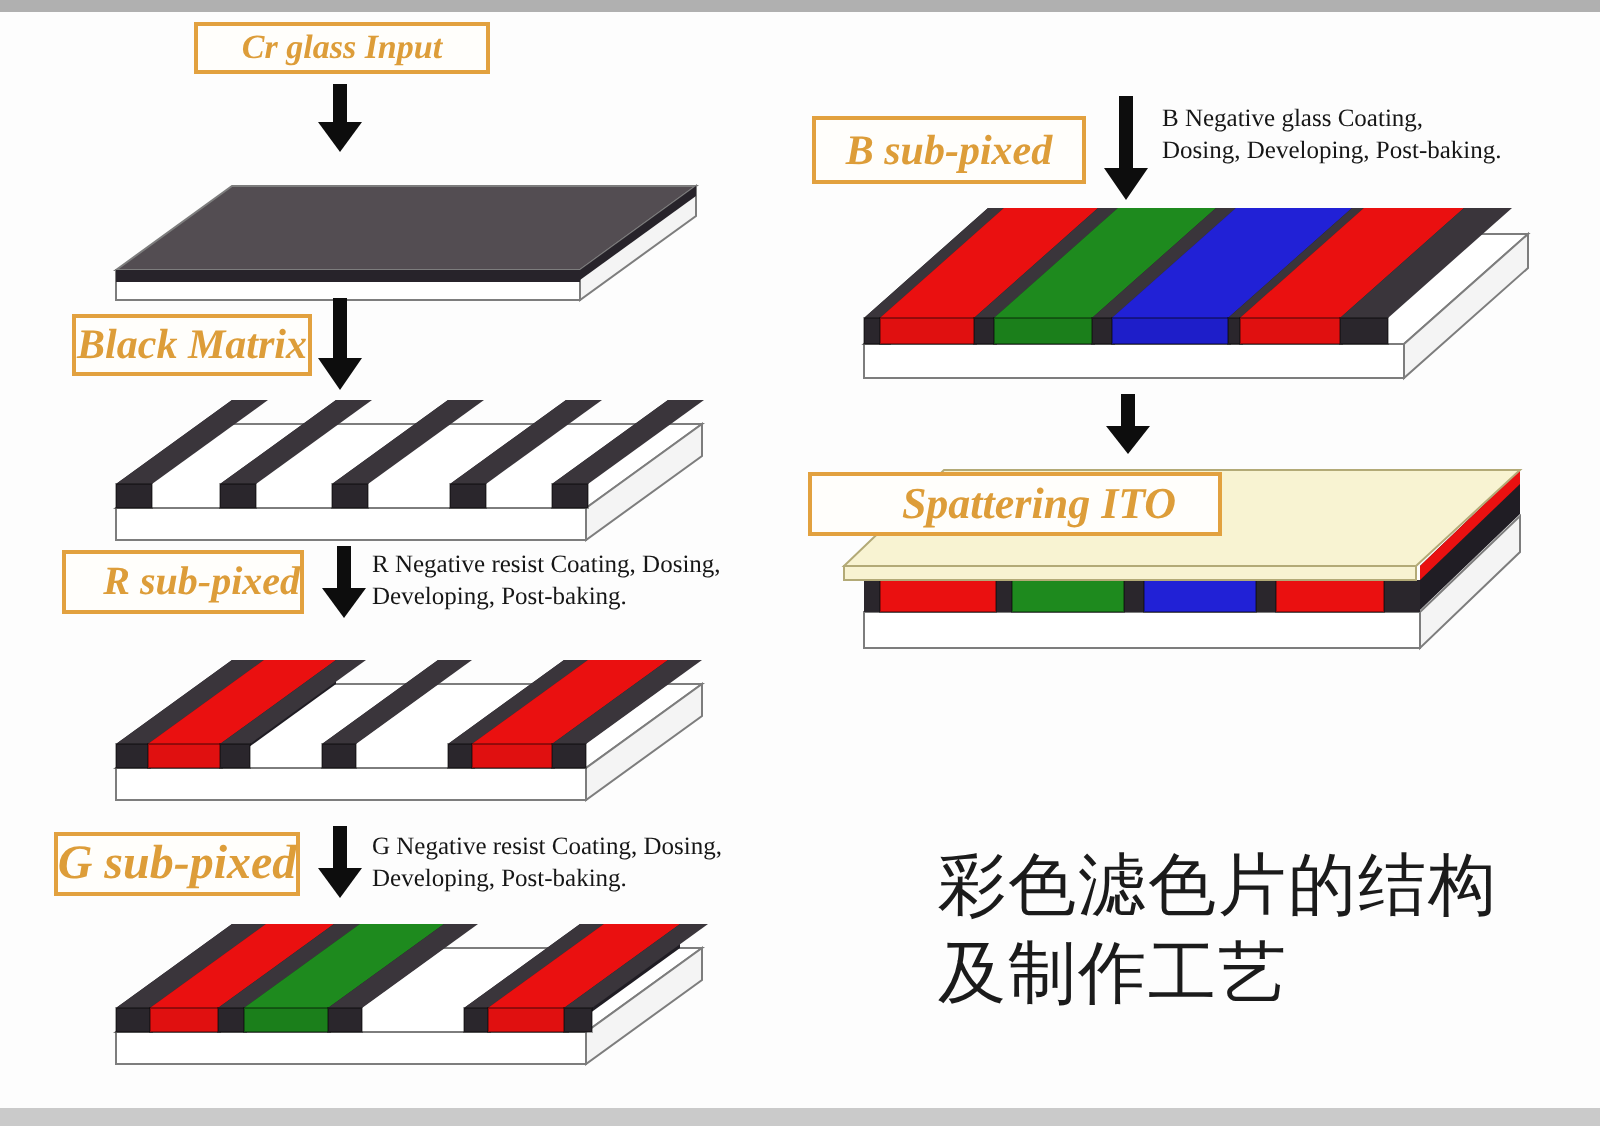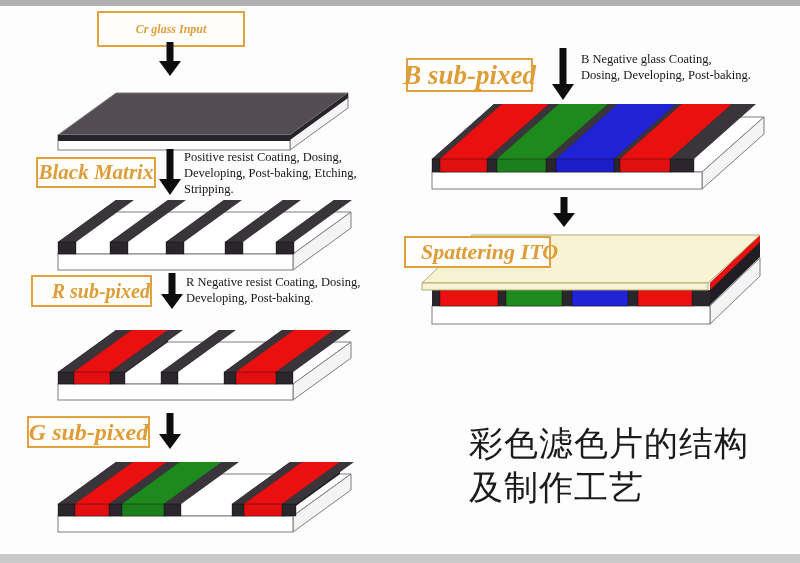--- a/index.html
+++ b/index.html
@@ -14,26 +14,26 @@
 
   .label-box{
     position:absolute;box-sizing:border-box;
     border:2px solid var(--accent,#e2a13f);
     background:#fffefb;
     color:var(--accent-text,#dd9d39);
     font-style:italic;font-weight:bold;
     display:flex;align-items:center;justify-content:center;
     white-space:nowrap;
   }
-  #box-input {left:97px; top:11px; width:148px;height:36px;font-size:12px;}
+  #box-input {left:97px; top:11px; width:148px;height:26px;font-size:17px;}
   #box-bm    {left:36px; top:157px;width:120px;height:31px;font-size:21px;}
   #box-r     {left:31px; top:275px;width:121px;height:32px;font-size:20px;justify-content:flex-end;}
   #box-g     {left:27px; top:416px;width:123px;height:32px;font-size:24px;}
-  #box-b     {left:406px;top:58px; width:127px;height:34px;font-size:27px;}
-  #box-ito   {left:404px;top:236px;width:147px;height:32px;font-size:22px;z-index:5;padding-left:24px;}
+  #box-b     {left:406px;top:58px; width:137px;height:34px;font-size:21px;}
+  #box-ito   {left:404px;top:236px;width:207px;height:32px;font-size:22px;z-index:5;padding-left:24px;}
 
   .proc-text{
     position:absolute;color:#161616;font-size:12.5px;line-height:16px;
     font-family:"Liberation Serif","DejaVu Serif",serif;
   }
   #proc-bm{left:184px;top:149px;width:180px;}
   #proc-r {left:186px;top:274px;width:196px;}
   #proc-g {left:186px;top:415px;width:196px;}
   #proc-b {left:581px;top:51px; width:170px;}
 
@@ -81,21 +81,20 @@
 
   <div class="label-box" id="box-bm">
     <span>Black Matrix</span>
   </div>
   <div class="arrow" style="left:159px;top:149px;">
     <svg width="22" height="46" viewBox="0 0 22 46">
         <rect x="7.5" y="0" width="7" height="31" fill="#0d0d0d"></rect>
         <polygon points="0,30 22,30 11,46" fill="#0d0d0d"></polygon>
       </svg>
   </div>
-  <div class="proc-text" id="proc-bm">Positive resist Coating, Dosing, Developing, Post-baking, Etching, Stripping.</div>
 
   <div class="illus" id="il-bm"><svg width="310" height="75" viewBox="0 0 310 75">
         <polygon points="10,55 68,13 303,13 245,55" fill="#ffffff" stroke="#7d7d7d" stroke-width="1"></polygon>
         <polygon points="245,55 303,13 303,29 245,71" fill="#f4f4f4" stroke="#7d7d7d" stroke-width="1"></polygon>
         <rect x="10" y="55" width="235" height="16" fill="#ffffff" stroke="#7d7d7d" stroke-width="1"></rect>
         <polygon points="10,43 68,1 68,13 10,55" fill="#201d24"></polygon>
         <polygon points="10,43 28,43 86,1 68,1" fill="#3a353b"></polygon>
         <rect x="10" y="43" width="18" height="12" fill="#2a262c" stroke="rgba(0,0,0,0.35)" stroke-width="1"></rect>
         <polygon points="62,43 120,1 120,13 62,55" fill="#201d24"></polygon>
         <polygon points="62,43 80,43 138,1 120,1" fill="#3a353b"></polygon>
@@ -151,20 +150,21 @@
 
   <div class="label-box" id="box-g">
     <span>G sub-pixed</span>
   </div>
   <div class="arrow" style="left:159px;top:413px;">
     <svg width="22" height="36" viewBox="0 0 22 36">
         <rect x="7.5" y="0" width="7" height="22" fill="#0d0d0d"></rect>
         <polygon points="0,21 22,21 11,36" fill="#0d0d0d"></polygon>
       </svg>
   </div>
+  <div class="proc-text" id="proc-g">G Negative resist Coating, Dosing, Developing, Post-baking.</div>
 
   <div class="illus" id="il-g"><svg width="310" height="75" viewBox="0 0 310 75">
         <polygon points="10,55 68,13 303,13 245,55" fill="#ffffff" stroke="#7d7d7d" stroke-width="1"></polygon>
         <polygon points="245,55 303,13 303,29 245,71" fill="#f4f4f4" stroke="#7d7d7d" stroke-width="1"></polygon>
         <rect x="10" y="55" width="235" height="16" fill="#ffffff" stroke="#7d7d7d" stroke-width="1"></rect>
         <polygon points="10,43 68,1 68,13 10,55" fill="#201d24"></polygon>
         <polygon points="10,43 28,43 86,1 68,1" fill="#3a353b"></polygon>
         <rect x="10" y="43" width="18" height="12" fill="#2a262c" stroke="rgba(0,0,0,0.35)" stroke-width="1"></rect>
         <polygon points="27,43 85,1 85,13 27,55" fill="#8f0a0a"></polygon>
         <polygon points="27,43 62,43 120,1 85,1" fill="#ea1010"></polygon>

